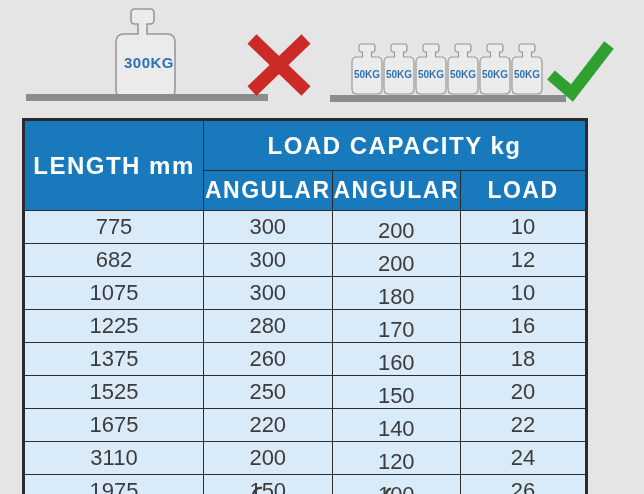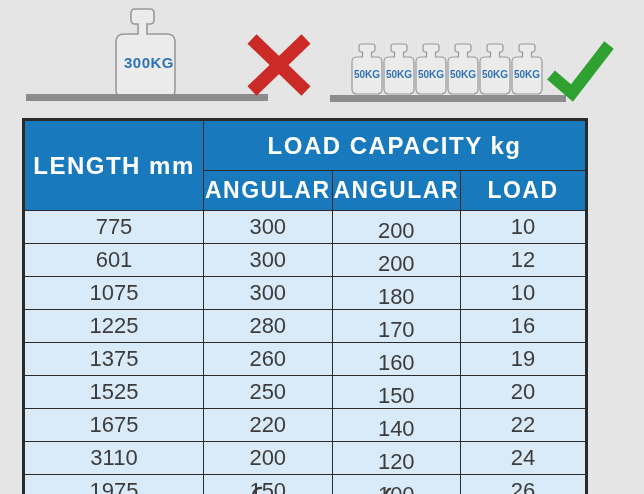--- a/index.html
+++ b/index.html
@@ -83,42 +83,42 @@
       <th class="th-sub">ANGULAR</th>
       <th class="th-sub">LOAD</th>
     </tr>
     <tr>
       <td>775</td>
       <td>300</td>
       <td class="col-angular"><span>200</span></td>
       <td>10</td>
     </tr>
     <tr>
-      <td>601</td>
+      <td>682</td>
       <td>300</td>
       <td class="col-angular"><span>200</span></td>
       <td>12</td>
     </tr>
     <tr>
       <td>1075</td>
       <td>300</td>
       <td class="col-angular"><span>180</span></td>
       <td>10</td>
     </tr>
     <tr>
       <td>1225</td>
       <td>280</td>
       <td class="col-angular"><span>170</span></td>
       <td>16</td>
     </tr>
     <tr>
       <td>1375</td>
       <td>260</td>
       <td class="col-angular"><span>160</span></td>
-      <td>19</td>
+      <td>18</td>
     </tr>
     <tr>
       <td>1525</td>
       <td>250</td>
       <td class="col-angular"><span>150</span></td>
       <td>20</td>
     </tr>
     <tr>
       <td>1675</td>
       <td>220</td>

